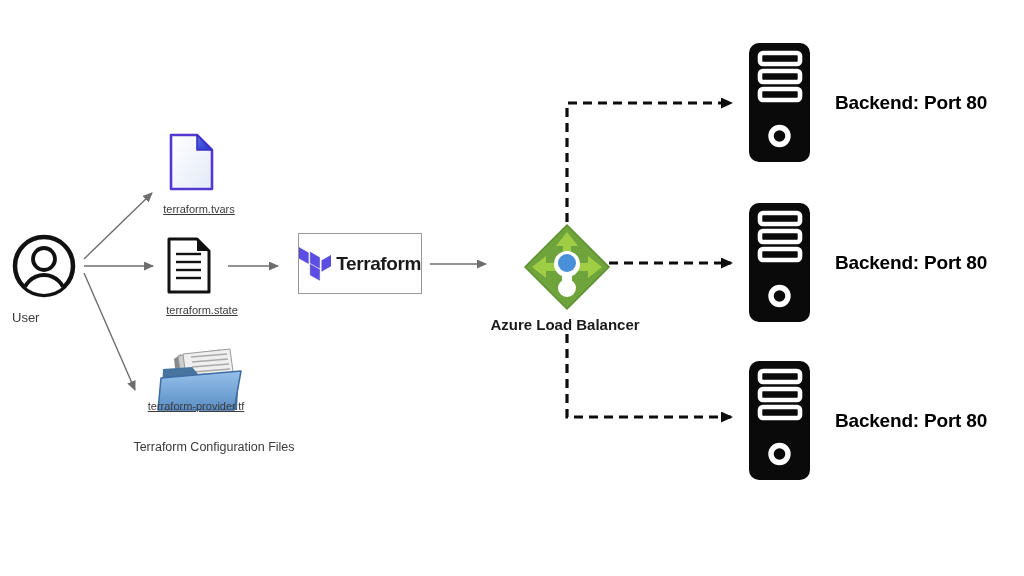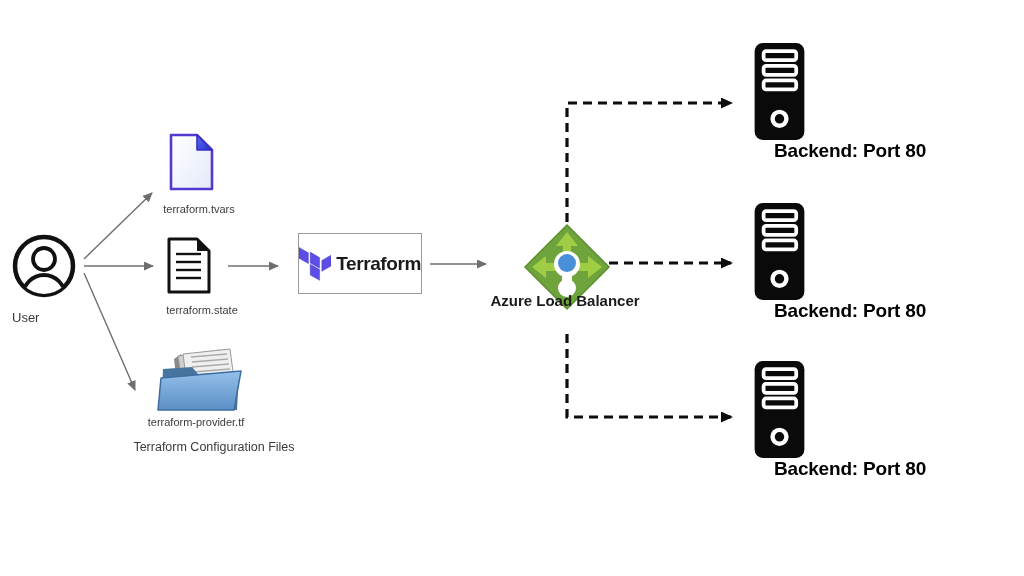--- a/index.html
+++ b/index.html
@@ -14,36 +14,36 @@
     --text-dark:#1a1a1a;
     --text-mid:#3b3b3b;
   }
   html,body{margin:0;padding:0;background:#fff;}
   #canvas{
     position:relative;width:1024px;height:576px;background:#ffffff;overflow:hidden;
     font-family:"Liberation Sans","DejaVu Sans",sans-serif;
   }
   .abs{position:absolute;}
   .small-label{
-    font-size:11px;color:var(--text-mid);text-align:center;white-space:nowrap;
+    font-size:11px;color:var(--text-mid);text-align:center;white-space:nowrap;text-decoration:underline;
   }
   .user-label{font-size:13px;color:var(--text-mid);text-align:left;}
   .group-label{font-size:12.5px;color:var(--text-mid);text-align:center;white-space:nowrap;}
   .lb-label{
     font-size:15px;font-weight:700;color:var(--text-dark);text-align:center;white-space:nowrap;
   }
   .backend-label{
     font-size:19px;font-weight:700;color:#000;white-space:nowrap;letter-spacing:-0.2px;
   }
   .tf-box{
     left:298px;top:233px;width:124px;height:61px;background:#fff;border:1px solid #9a9a9a;
     display:flex;align-items:center;justify-content:center;gap:5px;box-sizing:border-box;
   }
   .tf-text{font-size:19px;font-weight:700;color:var(--text-dark);letter-spacing:-0.4px;}
-  .backend-row{display:flex;align-items:flex-start;flex-direction:column;}
+  .backend-row{display:flex;align-items:center;}
 </style>
 </head>
 <body>
 
 <div id="canvas">
 
   <svg class="abs" style="left:0;top:0;" width="1024" height="576" viewBox="0 0 1024 576">
     <defs>
       <marker id="mgray" markerUnits="userSpaceOnUse" markerWidth="11" markerHeight="10" refX="9" refY="4.5" orient="auto">
         <path d="M0,0 L10,4.5 L0,9 Z" fill="#6e6e6e"></path>
@@ -124,21 +124,21 @@
       <line x1="42" y1="15" x2="78" y2="12"></line>
       <line x1="42" y1="20" x2="79" y2="17"></line>
       <line x1="43" y1="25" x2="80" y2="22"></line>
       <line x1="43" y1="30" x2="74" y2="27"></line>
     </g>
 
     <path d="M13,22 L42,20 L48,27 L89,25 L87,63 L11,63 Z" fill="#46749f"></path>
 
     <polygon points="11,31 91,24 84,63 8,63" fill="url(#fgrad)" stroke="#3e6da2" stroke-width="1.5" stroke-linejoin="round"></polygon>
   </svg>
-  <div class="abs small-label" style="left:125px;top:416px;width:142px;">terraform-provider.tf</div>
+  <div class="abs small-label" style="left:125px;top:400px;width:142px;">terraform-provider.tf</div>
   <div class="abs group-label" style="left:114px;top:440px;width:200px;">Terraform Configuration Files</div>
 
   <div class="abs tf-box">
     <svg width="40" height="42" viewBox="0 0 46.2 47.5">
       <g style="fill:var(--terraform-purple)" stroke="#3d33b8" stroke-width="0.6">
         <polygon points="0,0 13.4,7.7 13.4,23.2 0,15.5"></polygon>
         <polygon points="16.1,6.7 29.5,14.5 29.5,29.9 16.1,22.2"></polygon>
         <polygon points="32.7,18.7 46.1,11.0 46.1,26.5 32.7,34.2"></polygon>
         <polygon points="16.1,24.0 29.5,31.8 29.5,47.2 16.1,39.5"></polygon>
       </g>
@@ -155,21 +155,21 @@
       <polygon points="10,45 24,34 24,41 40,41 40,49 24,49 24,56"></polygon>
 
       <polygon points="80,45 66,34 66,41 50,41 50,49 66,49 66,56"></polygon>
     </g>
 
     <rect x="40" y="42" width="10" height="24" fill="#ffffff"></rect>
     <circle cx="45" cy="42" r="13" fill="#ffffff"></circle>
     <circle cx="45" cy="66" r="9" fill="#ffffff"></circle>
     <circle cx="45" cy="41" r="9" style="fill:var(--lb-dot-blue)"></circle>
   </svg>
-  <div class="abs lb-label" style="left:485px;top:292px;width:160px;">Azure Load Balancer</div>
+  <div class="abs lb-label" style="left:485px;top:316px;width:160px;">Azure Load Balancer</div>
 
   <div class="abs backend-row" style="left:749px;top:43px;height:119px;">
     <svg width="61" height="119" viewBox="0 0 61 119">
       <rect x="0" y="0" width="61" height="119" rx="10" style="fill:var(--server-black)"></rect>
       <g fill="none" stroke="#fff" stroke-width="4.6">
         <rect x="11" y="10" width="40" height="11" rx="3"></rect>
         <rect x="11" y="28" width="40" height="11" rx="3"></rect>
         <rect x="11" y="46" width="40" height="11" rx="3"></rect>
       </g>
       <circle cx="30.5" cy="93" r="8.5" fill="none" stroke="#fff" stroke-width="5.4"></circle>

